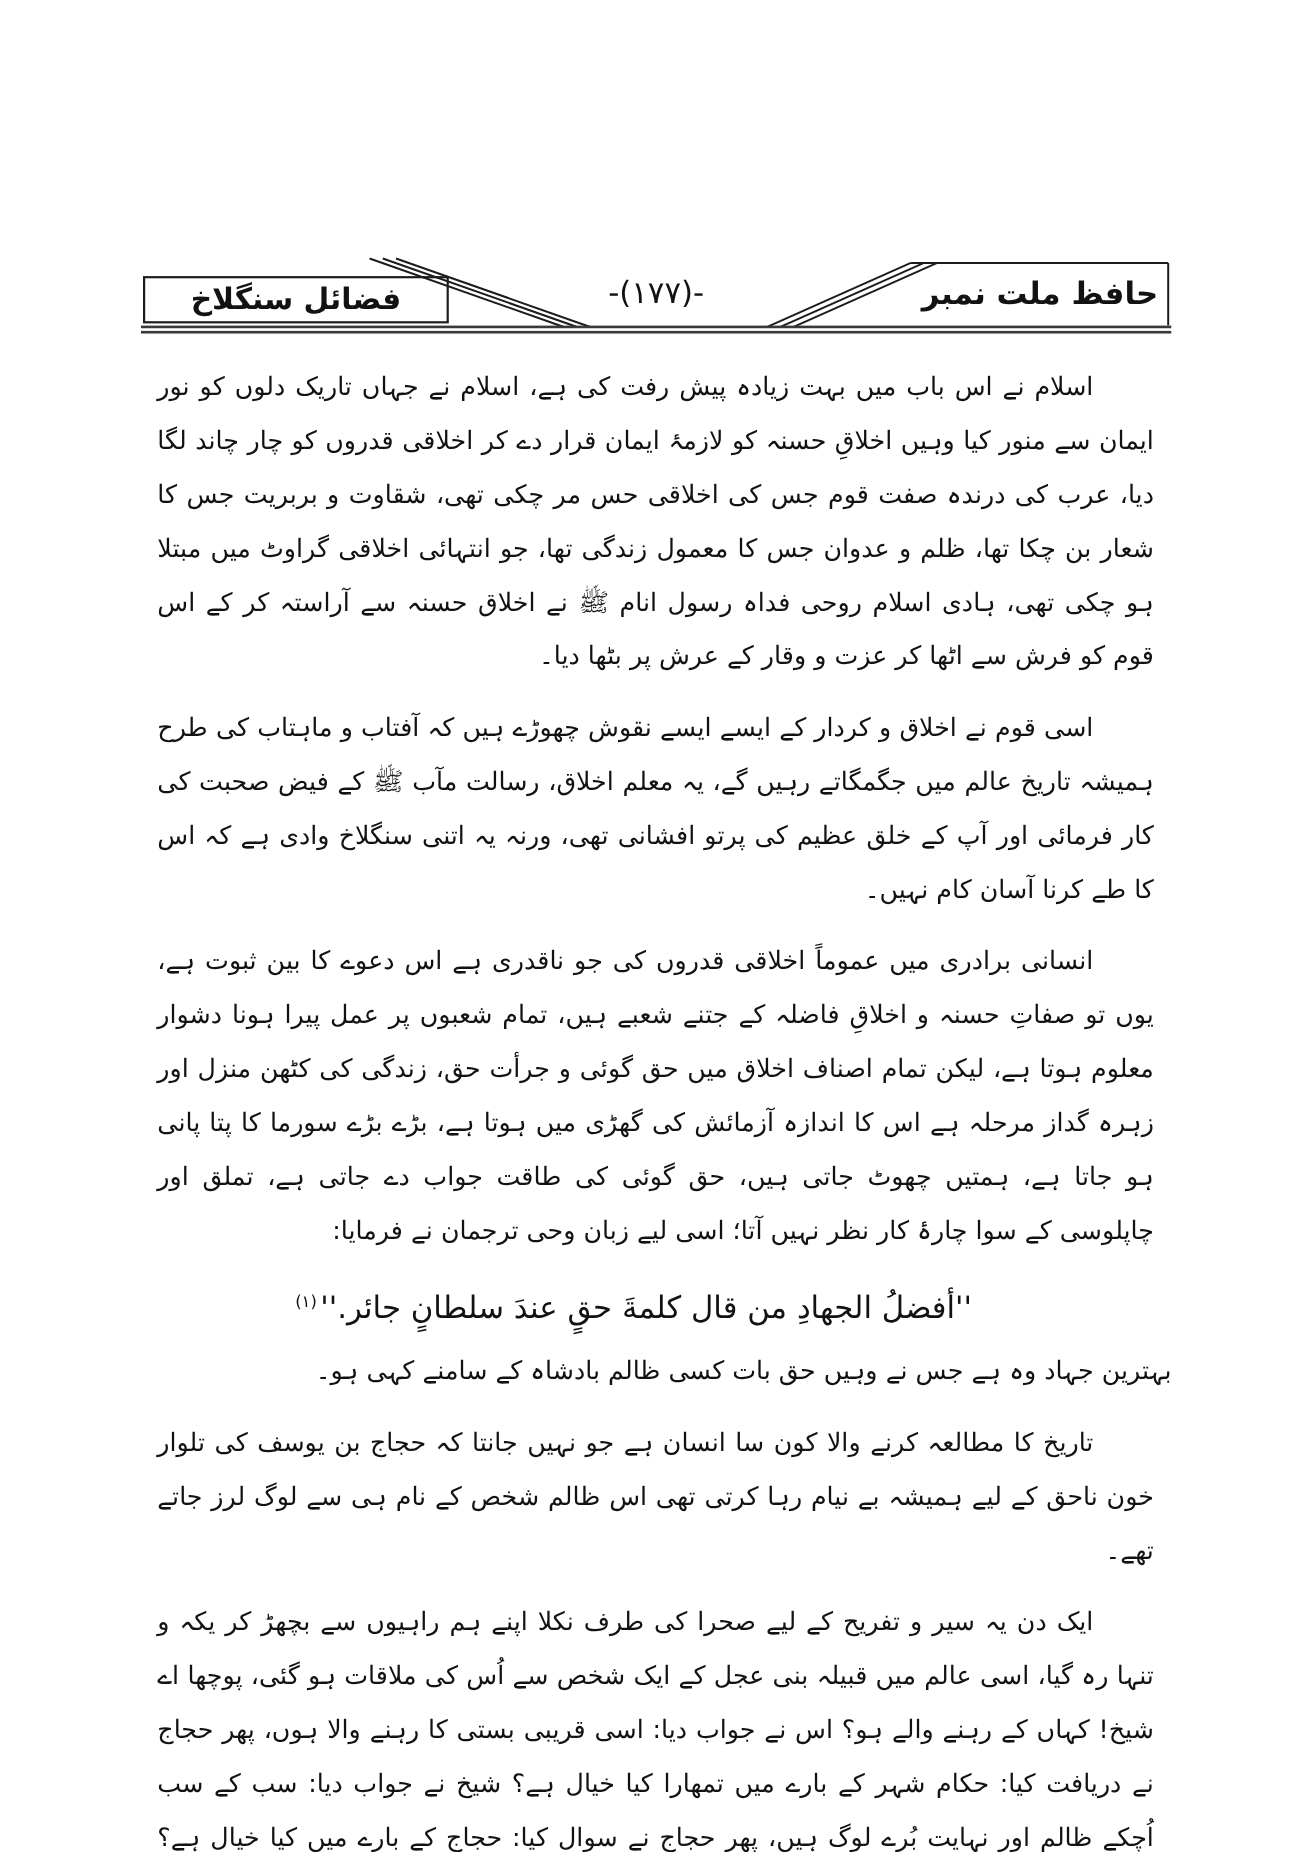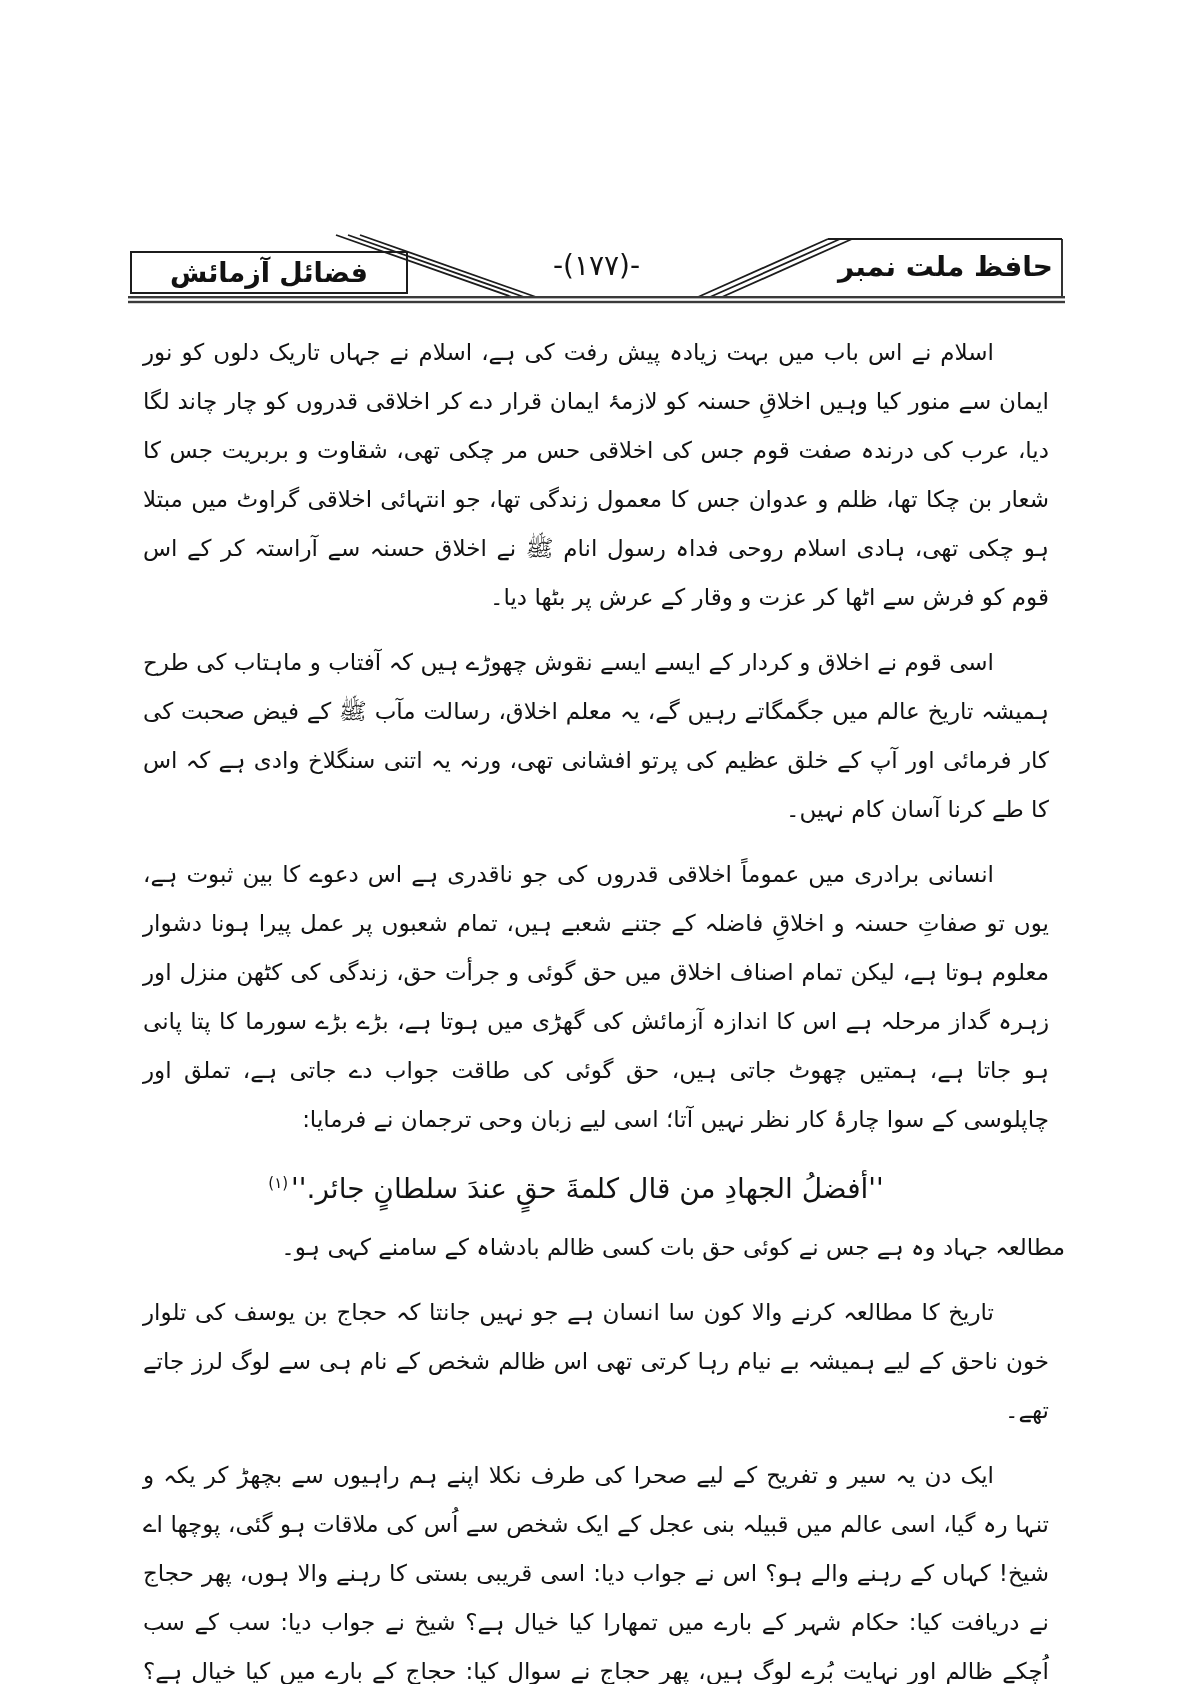--- a/index.html
+++ b/index.html
@@ -87,36 +87,36 @@
       <g>
         <rect x="0" y="71" width="937" height="2.4" fill="#3a3a3a"></rect>
         <rect x="0" y="75.8" width="937" height="2.4" fill="#3a3a3a"></rect>
       </g>
     </svg>
 
     <div class="header-title-right">حافظ ملت نمبر</div>
 
     <div class="header-page-number">-(١٧٧)-</div>
 
-    <div class="header-title-left">فضائل آزمائش</div>
+    <div class="header-title-left">فضائل سنگلاخ</div>
   </div>
 
   <div class="body-text">
 
     <p class="para">اسلام نے اس باب میں بہت زیادہ پیش رفت کی ہے، اسلام نے جہاں تاریک دلوں کو نور ایمان سے منور کیا وہیں اخلاقِ حسنہ کو لازمۂ ایمان قرار دے کر اخلاقی قدروں کو چار چاند لگا دیا، عرب کی درندہ صفت قوم جس کی اخلاقی حس مر چکی تھی، شقاوت و بربریت جس کا شعار بن چکا تھا، ظلم و عدوان جس کا معمول زندگی تھا، جو انتہائی اخلاقی گراوٹ میں مبتلا ہو چکی تھی، ہادی اسلام روحی فداہ رسول انام ﷺ نے اخلاق حسنہ سے آراستہ کر کے اس قوم کو فرش سے اٹھا کر عزت و وقار کے عرش پر بٹھا دیا۔</p>
 
     <p class="para">اسی قوم نے اخلاق و کردار کے ایسے ایسے نقوش چھوڑے ہیں کہ آفتاب و ماہتاب کی طرح ہمیشہ تاریخ عالم میں جگمگاتے رہیں گے، یہ معلم اخلاق، رسالت مآب ﷺ کے فیض صحبت کی کار فرمائی اور آپ کے خلق عظیم کی پرتو افشانی تھی، ورنہ یہ اتنی سنگلاخ وادی ہے کہ اس کا طے کرنا آسان کام نہیں۔</p>
 
     <p class="para">انسانی برادری میں عموماً اخلاقی قدروں کی جو ناقدری ہے اس دعوے کا بین ثبوت ہے، یوں تو صفاتِ حسنہ و اخلاقِ فاضلہ کے جتنے شعبے ہیں، تمام شعبوں پر عمل پیرا ہونا دشوار معلوم ہوتا ہے، لیکن تمام اصناف اخلاق میں حق گوئی و جرأت حق، زندگی کی کٹھن منزل اور زہرہ گداز مرحلہ ہے اس کا اندازہ آزمائش کی گھڑی میں ہوتا ہے، بڑے بڑے سورما کا پتا پانی ہو جاتا ہے، ہمتیں چھوٹ جاتی ہیں، حق گوئی کی طاقت جواب دے جاتی ہے، تملق اور چاپلوسی کے سوا چارۂ کار نظر نہیں آتا؛ اسی لیے زبان وحی ترجمان نے فرمایا:</p>
 
     <div class="quote-line">
       <span>''أفضلُ الجهادِ من قال كلمةَ حقٍ عندَ سلطانٍ جائر.''</span><sup class="fn-sup">(١)</sup>
     </div>
 
-    <p class="para-flush">مطالعہ جہاد وہ ہے جس نے کوئی حق بات کسی ظالم بادشاہ کے سامنے کہی ہو۔</p>
+    <p class="para-flush">بہترین جہاد وہ ہے جس نے وہیں حق بات کسی ظالم بادشاہ کے سامنے کہی ہو۔</p>
 
     <p class="para">تاریخ کا مطالعہ کرنے والا کون سا انسان ہے جو نہیں جانتا کہ حجاج بن یوسف کی تلوار خون ناحق کے لیے ہمیشہ بے نیام رہا کرتی تھی اس ظالم شخص کے نام ہی سے لوگ لرز جاتے تھے۔</p>
 
     <p class="para">ایک دن یہ سیر و تفریح کے لیے صحرا کی طرف نکلا اپنے ہم راہیوں سے بچھڑ کر یکہ و تنہا رہ گیا، اسی عالم میں قبیلہ بنی عجل کے ایک شخص سے اُس کی ملاقات ہو گئی، پوچھا اے شیخ! کہاں کے رہنے والے ہو؟ اس نے جواب دیا: اسی قریبی بستی کا رہنے والا ہوں، پھر حجاج نے دریافت کیا: حکام شہر کے بارے میں تمھارا کیا خیال ہے؟ شیخ نے جواب دیا: سب کے سب اُچکے ظالم اور نہایت بُرے لوگ ہیں، پھر حجاج نے سوال کیا: حجاج کے بارے میں کیا خیال ہے؟ شیخ نے جواب دیا: وہ سب میں نجس ترین انسان ہے، اللہ تعالیٰ اسے اور جس نے اس کو</p>
 
     <div class="footnote-block">
       <div class="footnote-rule"></div>
       <div class="footnote-line">
         <span>(١)</span>
         <span>مشكاة المصابيح، ص: ٣٢٢-</span>

